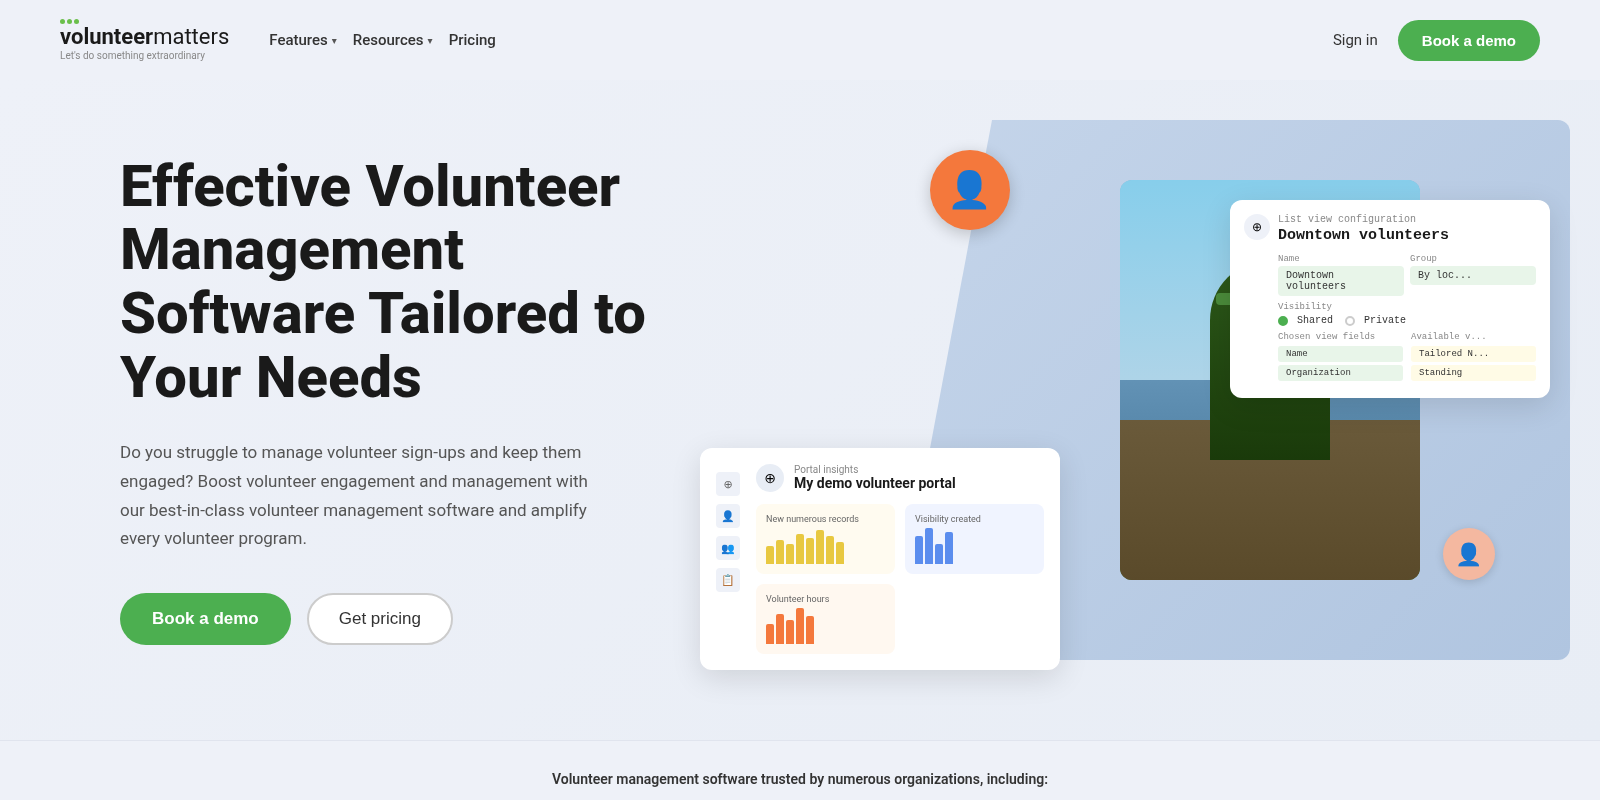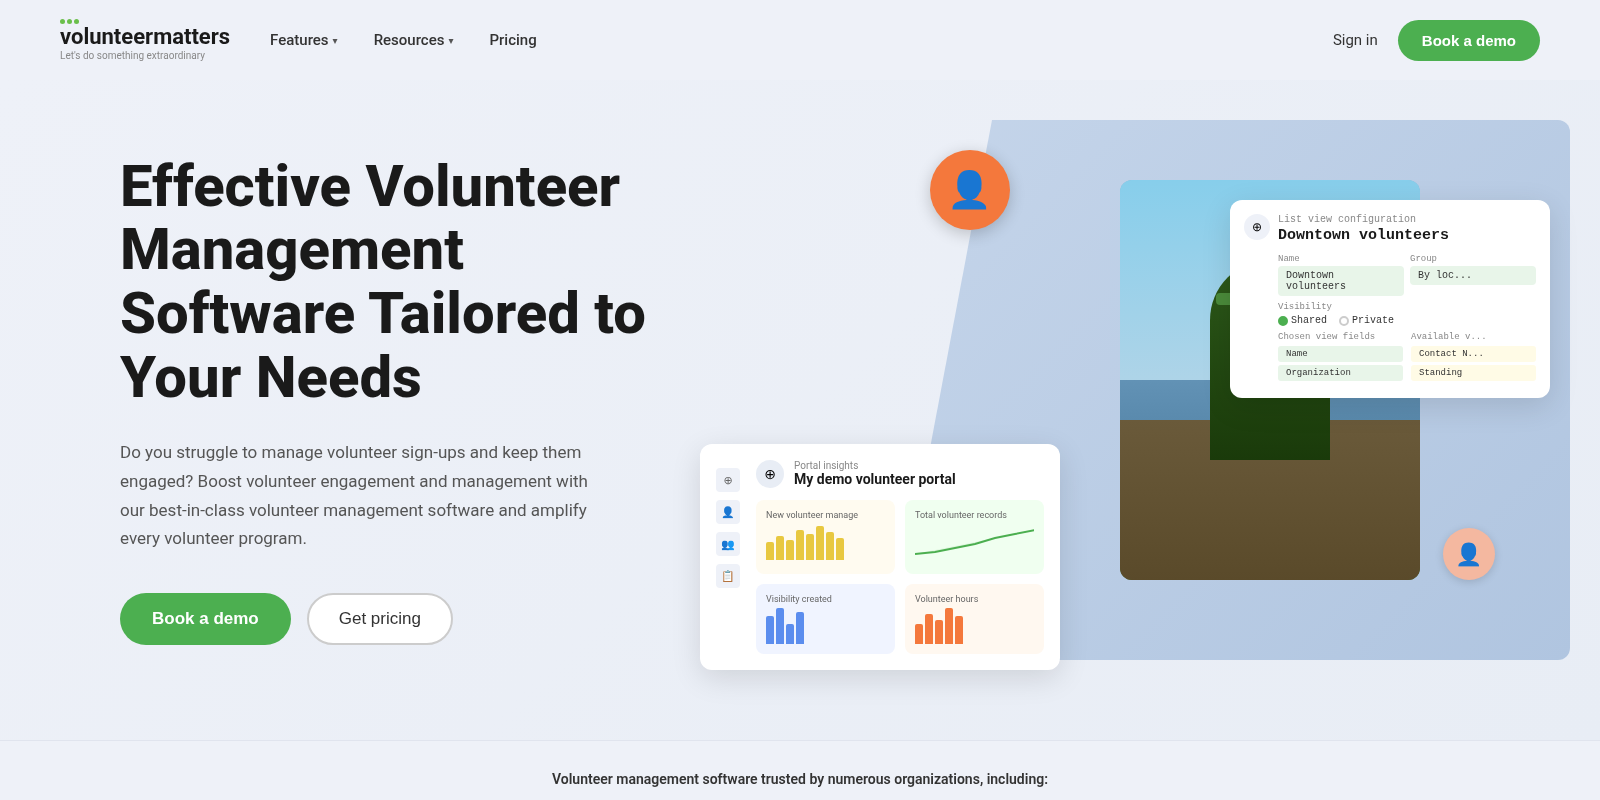--- a/index.html
+++ b/index.html
@@ -26,41 +26,41 @@
       flex-direction: column;
       margin-right: 40px;
     }
     .logo-text {
       font-size: 22px;
       font-weight: 700;
       color: #1a1a1a;
       line-height: 1.1;
     }
     .logo-text .volunteer { color: #1a1a1a; font-weight: 700; }
-    .logo-text .matters { color: #1a1a1a; font-weight: 700; }
+    .logo-text .matters { color: #1a1a1a; font-weight: 400; }
     .logo-dots {
       display: flex;
       gap: 2px;
       margin-bottom: 1px;
     }
     .logo-dot {
       width: 5px;
       height: 5px;
       border-radius: 50%;
       background: #6abf4b;
     }
     .logo-tagline {
       font-size: 10px;
       color: #888;
       margin-top: 1px;
     }
     .nav-links {
       display: flex;
       align-items: center;
-      gap: 36px;
+      gap: 16px;
       flex: 1;
     }
     .nav-link {
       font-size: 15px;
       color: #333;
       cursor: pointer;
       display: flex;
       align-items: center;
       gap: 4px;
       font-weight: 500;
@@ -245,21 +245,21 @@
       background: #e8f5e9;
       border-radius: 4px;
       padding: 4px 8px;
       font-size: 10px;
       color: #333;
       flex: 1;
     }
     .radio-opt {
       display: flex;
       align-items: center;
-      gap: 3px;
+      gap: 9px;
       font-size: 10px;
       color: #333;
     }
     .radio-dot {
       width: 10px; height: 10px;
       border-radius: 50%;
       border: 2px solid #ccc;
     }
     .radio-dot.active { border-color: #4caf50; background: #4caf50; }
     .config-fields {
@@ -398,38 +398,31 @@
         <div class="portal-content">
           <div class="portal-card-header">
             <div class="portal-icon">⊕</div>
             <div class="portal-title-area">
               <div class="portal-subtitle">Portal insights</div>
               <div class="portal-title">My demo volunteer portal</div>
             </div>
           </div>
           <div class="portal-stats">
             <div class="stat-box">
-              <div class="stat-label">New volunteer manage</div>
+              <div class="stat-label">New numerous records</div>
               <div class="stat-chart">
                 <div class="bar" style="height:18px;"></div>
                 <div class="bar" style="height:24px;"></div>
                 <div class="bar" style="height:20px;"></div>
                 <div class="bar" style="height:30px;"></div>
                 <div class="bar" style="height:26px;"></div>
                 <div class="bar" style="height:34px;"></div>
                 <div class="bar" style="height:28px;"></div>
                 <div class="bar" style="height:22px;"></div>
               </div>
-            </div>
-            <div class="stat-box" style="background:#f0fff0;">
-              <div class="stat-label">Total volunteer records</div>
-              <svg width="100%" height="36">
-                <polyline points="0,30 20,28 40,24 60,20 80,14 100,10 120,6" fill="none" stroke="#4caf50" stroke-width="2"></polyline>
-                <polyline points="0,30 20,28 40,24 60,20 80,14 100,10 120,6" fill="rgba(76,175,80,0.1)" stroke="none"></polyline>
-              </svg>
             </div>
             <div class="stat-box" style="background:#f0f4ff;">
               <div class="stat-label">Visibility created</div>
               <div class="stat-chart">
                 <div class="bar blue" style="height:28px; background:#5b8dee;"></div>
                 <div class="bar blue" style="height:36px; background:#5b8dee;"></div>
                 <div class="bar blue" style="height:20px; background:#5b8dee;"></div>
                 <div class="bar blue" style="height:32px; background:#5b8dee;"></div>
               </div>
             </div>
@@ -478,21 +471,21 @@
             </div>
           </div>
           <div class="config-fields">
             <div class="fields-col">
               <div class="fields-col-title">Chosen view fields</div>
               <div class="field-tag">Name</div>
               <div class="field-tag">Organization</div>
             </div>
             <div class="fields-col">
               <div class="fields-col-title">Available v...</div>
-              <div class="field-tag" style="background:#fffbe6;">Contact N...</div>
+              <div class="field-tag" style="background:#fffbe6;">Tailored N...</div>
               <div class="field-tag" style="background:#fffbe6;">Standing</div>
             </div>
           </div>
         </div>
       </div>
     </div>
   </div>
 </section>
 
 <div class="trusted-section">

